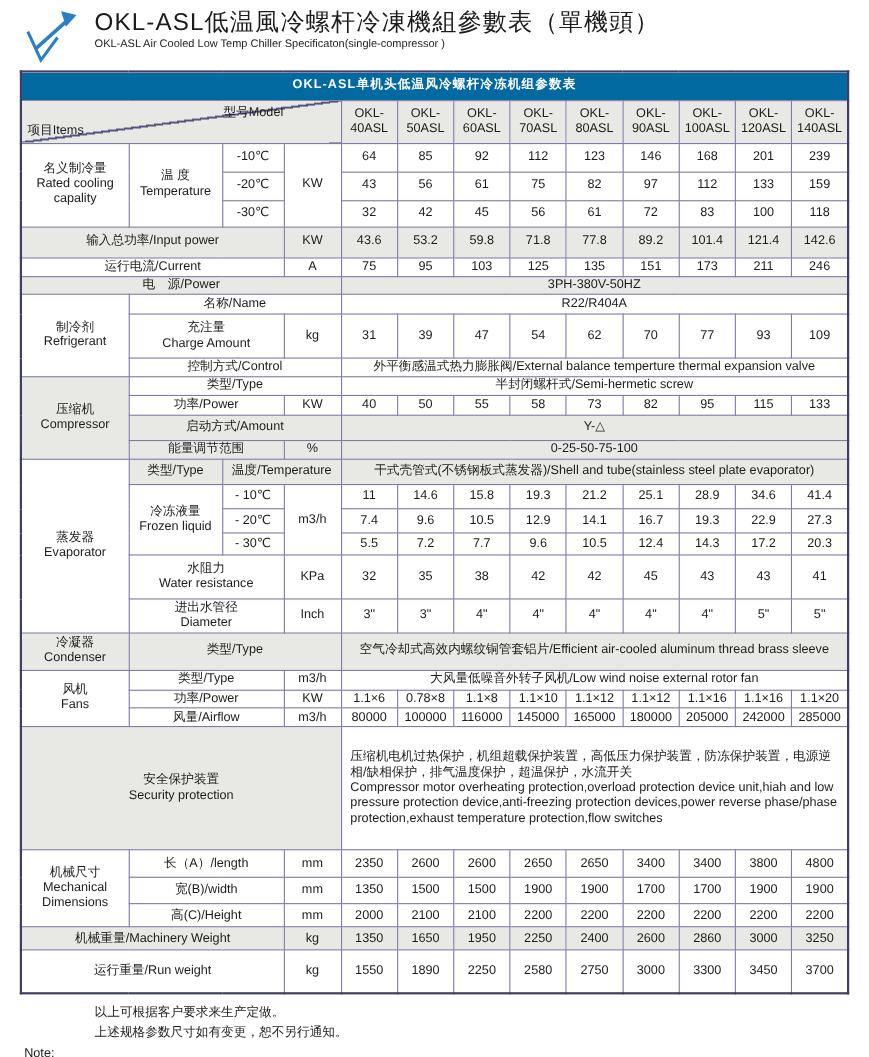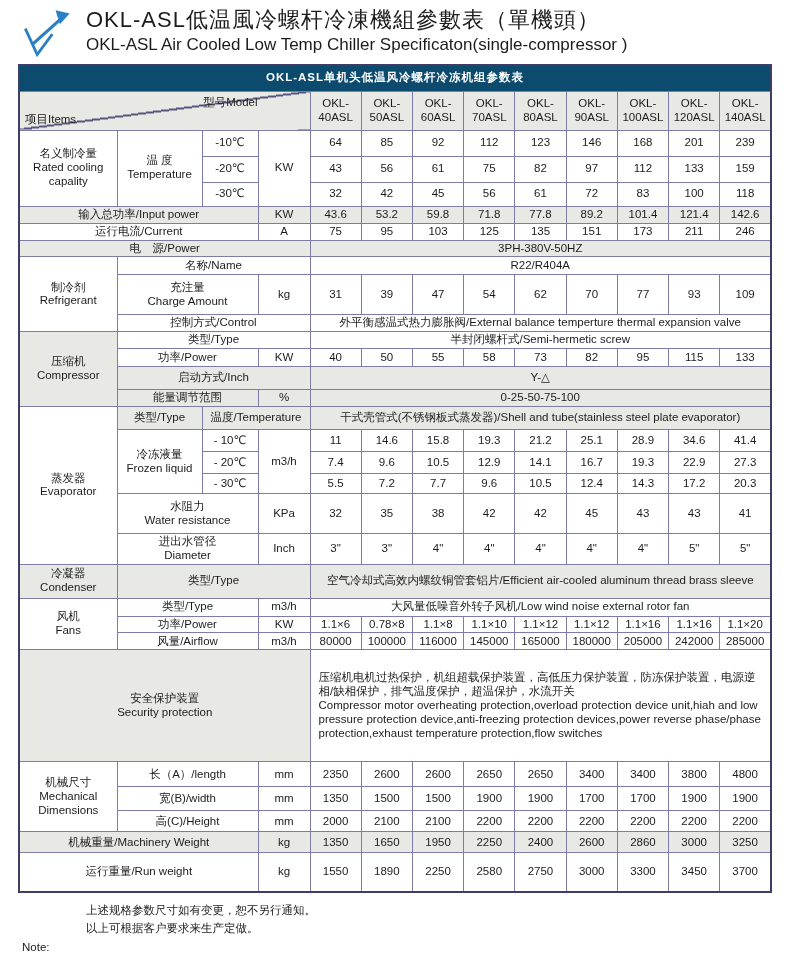--- a/index.html
+++ b/index.html
@@ -1,24 +1,24 @@
 <!DOCTYPE html>
 <html><head>
 <meta charset="utf-8">
 <style>
   html,body{margin:0;padding:0;background:#fff;}
   body{width:790px;font-family:"Liberation Sans","DejaVu Sans",sans-serif;color:#1c1c1c;}
   .titleblock{display:flex;align-items:flex-start;padding:6px 0 4px 18px;}
   .logo{width:60px;height:54px;flex:0 0 60px;}
   .titles{padding-left:8px;}
   .title-cn{font-size:22px;font-weight:normal;letter-spacing:1px;line-height:1.25;}
-  .title-en{font-size:17px;line-height:1.3;}
+  .title-en{font-size:10px;line-height:1.3;}
   table.tbl{border-collapse:collapse;table-layout:fixed;width:754px;margin-left:18px;border:2px solid #3d3d66;}
   table.tbl td{border:1px solid #7c7ca6;font-size:11.5px;text-align:center;vertical-align:middle;padding:1px 2px;line-height:1.2;overflow:hidden;word-break:break-word;}
-  .titlebar{background:#0c4a6e;color:#fff;font-size:16px;font-weight:bold;letter-spacing:1px;}
+  .titlebar{background:#0369a1;color:#fff;font-size:16px;font-weight:bold;letter-spacing:1px;}
   .g{background:#e8e8e5;}
   .sec>td{border-top:2px solid #3d3d66;}
   .diag{position:relative;background-image:linear-gradient(to bottom right,transparent calc(50% - 1px),#55557f calc(50% - 1px),#55557f calc(50% + 1px),transparent calc(50% + 1px));}
   .diag .items{position:absolute;left:5px;bottom:3px;font-size:11.5px;}
   .diag .model{position:absolute;right:52px;top:4px;font-size:11.5px;}
   .sm{font-size:11px;}
   .sectext{text-align:left !important;padding:4px 8px !important;font-size:11px;line-height:1.5;}
   .notes{margin:8px 0 0 22px;font-size:11.5px;line-height:1.6;}
   .notes .ind{padding-left:64px;}
 </style>
@@ -142,21 +142,21 @@
         <td>42</td>
         <td>45</td>
         <td>56</td>
         <td>61</td>
         <td>72</td>
         <td>83</td>
         <td>100</td>
         <td>118</td>
 </tr>
 
-<tr class="sec" style="height:17px">
+<tr class="sec" style="height:28px">
   <td class="g" colspan="3">输入总功率/Input power</td>
   <td class="g">KW</td>
   <td class="g">43.6</td>
         <td class="g">53.2</td>
         <td class="g">59.8</td>
         <td class="g">71.8</td>
         <td class="g">77.8</td>
         <td class="g">89.2</td>
         <td class="g">101.4</td>
         <td class="g">121.4</td>
@@ -224,21 +224,21 @@
         <td>50</td>
         <td>55</td>
         <td>58</td>
         <td>73</td>
         <td>82</td>
         <td>95</td>
         <td>115</td>
         <td>133</td>
 </tr>
 <tr style="height:23px">
-  <td colspan="3" class="g">启动方式/Inch</td>
+  <td colspan="3" class="g">启动方式/Amount</td>
   <td colspan="9" class="g">Y-△</td>
 </tr>
 <tr style="height:17px">
   <td colspan="2" class="g">能量调节范围</td>
   <td class="g">%</td>
   <td colspan="9" class="g">0-25-50-75-100</td>
 </tr>
 
 <tr class="sec" style="height:23px">
   <td rowspan="6">
@@ -447,17 +447,17 @@
         <td>2750</td>
         <td>3000</td>
         <td>3300</td>
         <td>3450</td>
         <td>3700</td>
 </tr>
 </tbody>
   </table>
 
 <div class="notes">
+  <div class="ind">以上可根据客户要求来生产定做。</div>
   <div class="ind">上述规格参数尺寸如有变更，恕不另行通知。</div>
-  <div class="ind">以上可根据客户要求来生产定做。</div>
   <div>Note:</div>
 
 </div>
 
 </body></html>

